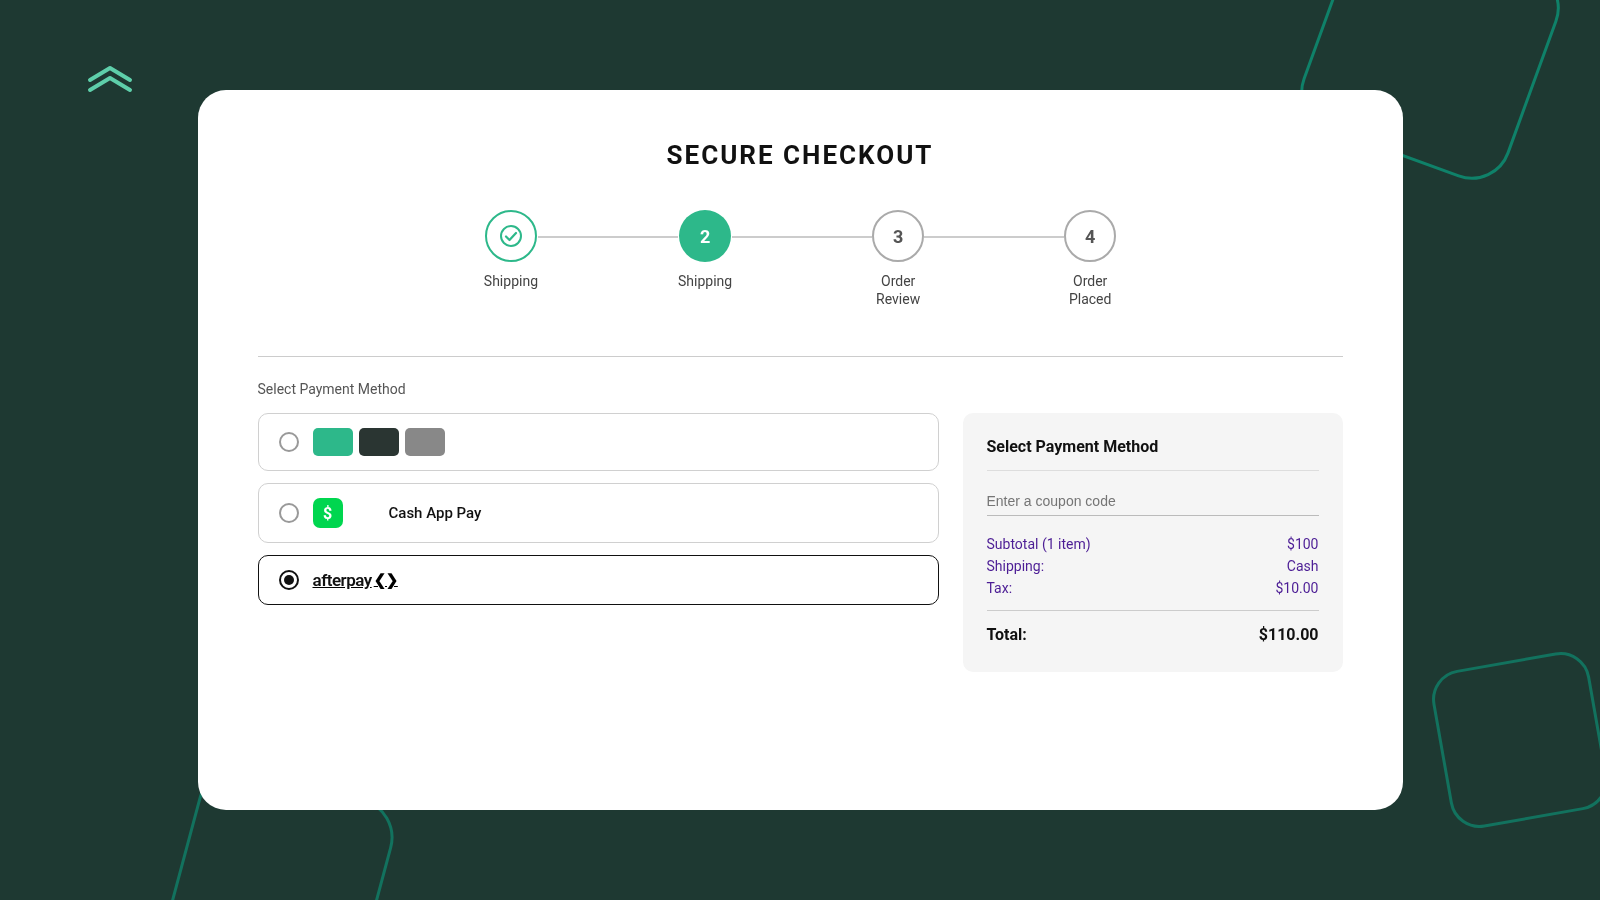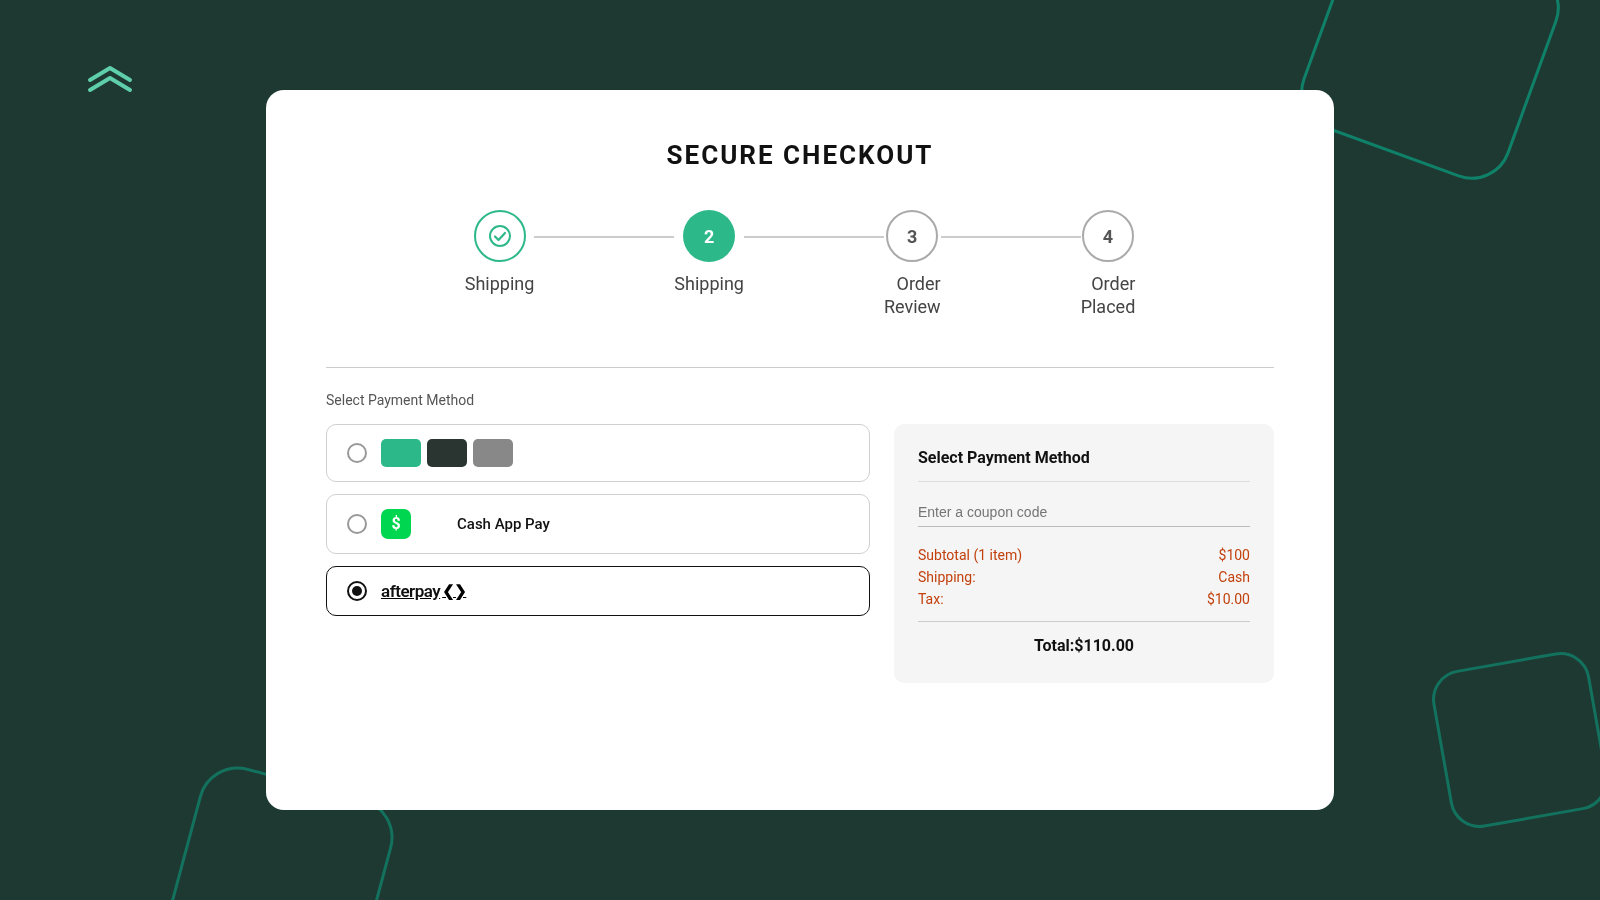--- a/index.html
+++ b/index.html
@@ -55,22 +55,22 @@
     
     .logo-icon {
       position: absolute;
       top: 60px;
       left: 80px;
     }
 
     
     .card {
       background: #ffffff;
-      border-radius: 18px;
-      width: 1068px;
+      border-radius: 28px;
+      width: 1205px;
       min-height: 720px;
       padding: 50px 60px 60px;
       position: relative;
       z-index: 1;
     }
 
     .card-title {
       text-align: center;
       font-size: 26px;
       font-weight: 700;
@@ -118,23 +118,23 @@
       background: #2db88a;
       color: #fff;
       border: none;
     }
     .step-circle.inactive {
       border: 2px solid #aaa;
       color: #555;
       background: #fff;
     }
     .step-label {
-      font-size: 18px;
+      font-size: 14px;
       color: #444;
-      text-align: right;
+      text-align: center;
       line-height: 1.3;
     }
 
     
     .section-title {
       font-size: 15px;
       font-weight: 700;
       letter-spacing: 1px;
       color: #111;
       margin-bottom: 12px;
@@ -278,34 +278,34 @@
       color: #b91c1c;
       padding: 6px 0;
       margin-bottom: 20px;
       outline: none;
     }
 
     .order-line {
       display: flex;
       justify-content: space-between;
       font-size: 14px;
-      color: #c2410c;
+      color: #4c1d95;
       margin-bottom: 6px;
     }
     .order-line-label { }
     .order-line-value { }
 
     .order-total-divider {
       border: none;
       border-top: 1.5px solid #ccc;
       margin: 14px 0;
     }
     .order-total {
       display: flex;
-      justify-content: center;
+      justify-content: space-between;
       font-size: 16px;
       font-weight: 700;
       color: #111;
     }
   </style>
 </head>
 <body>
 
 <div class="bg-deco bg-deco-tl"></div>
 <div class="bg-deco bg-deco-br"></div>

